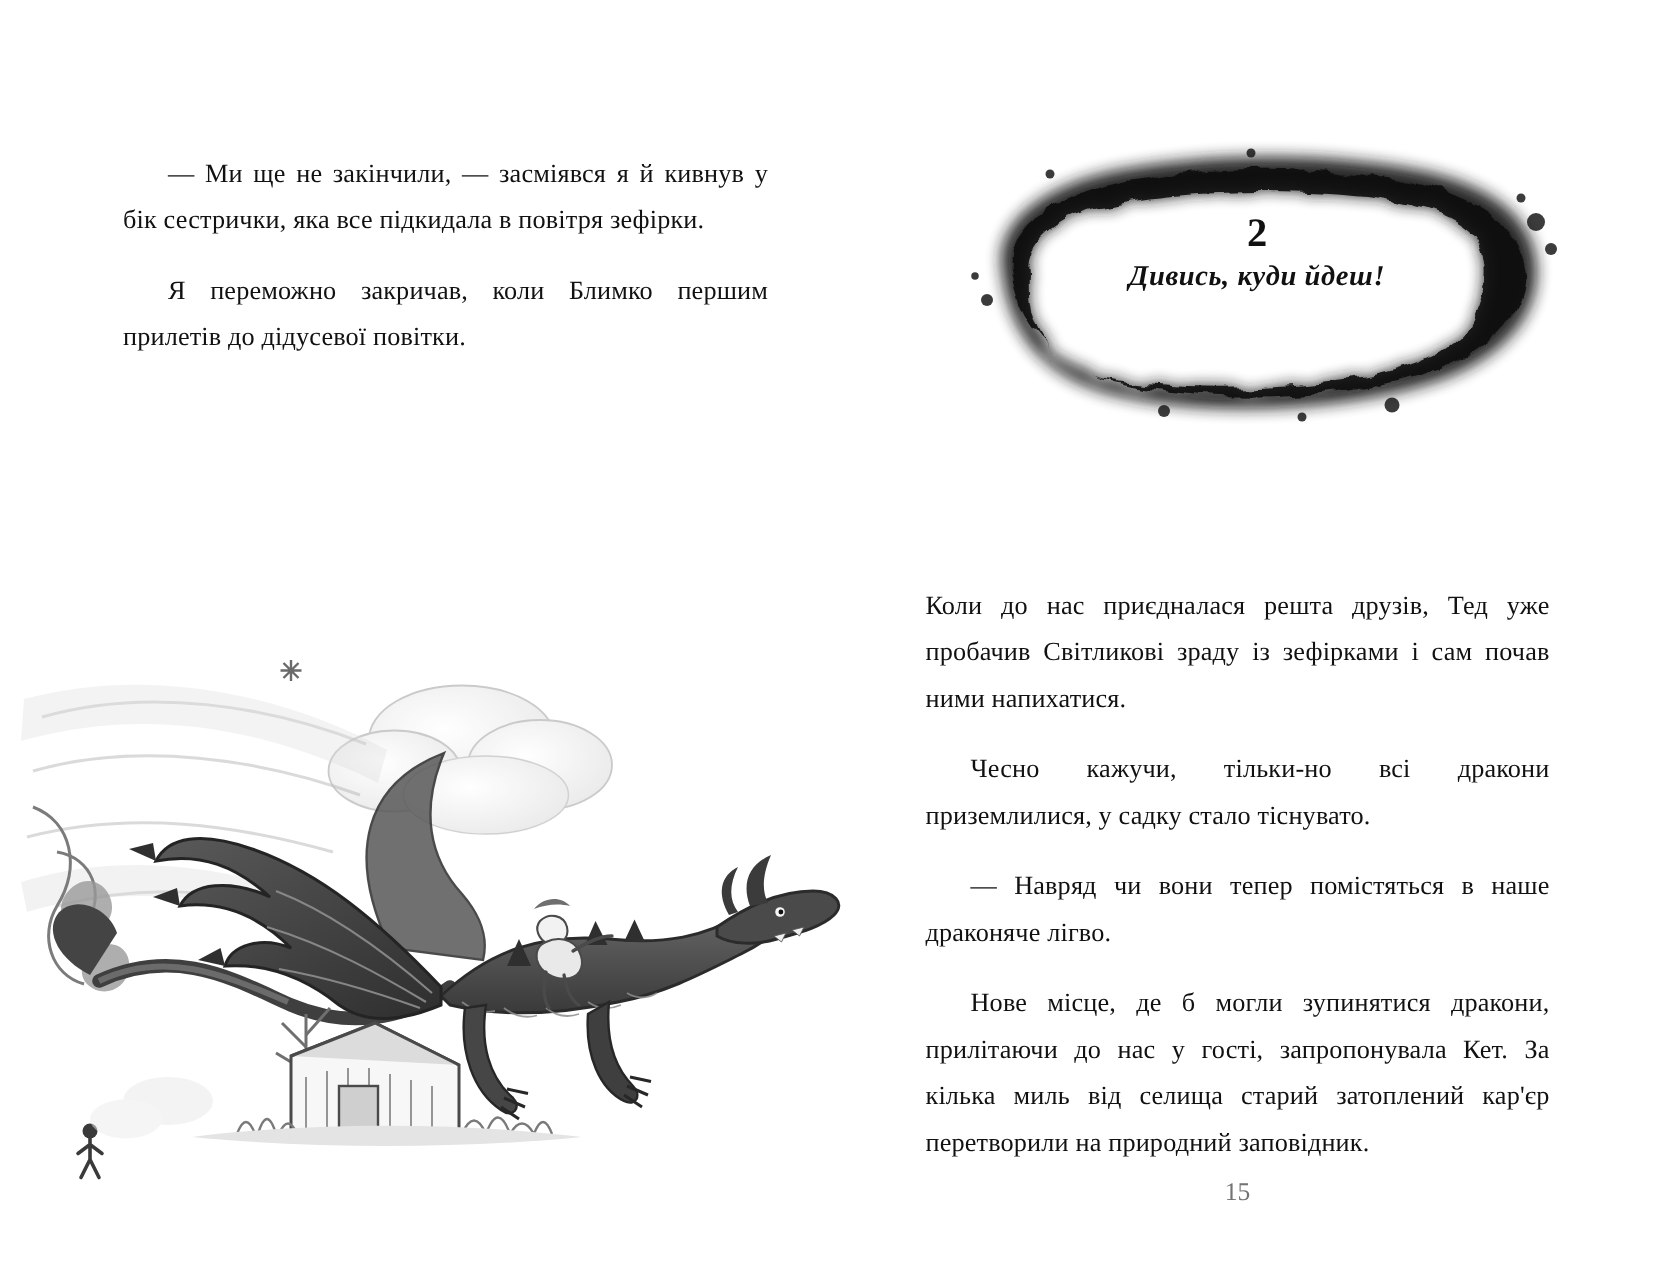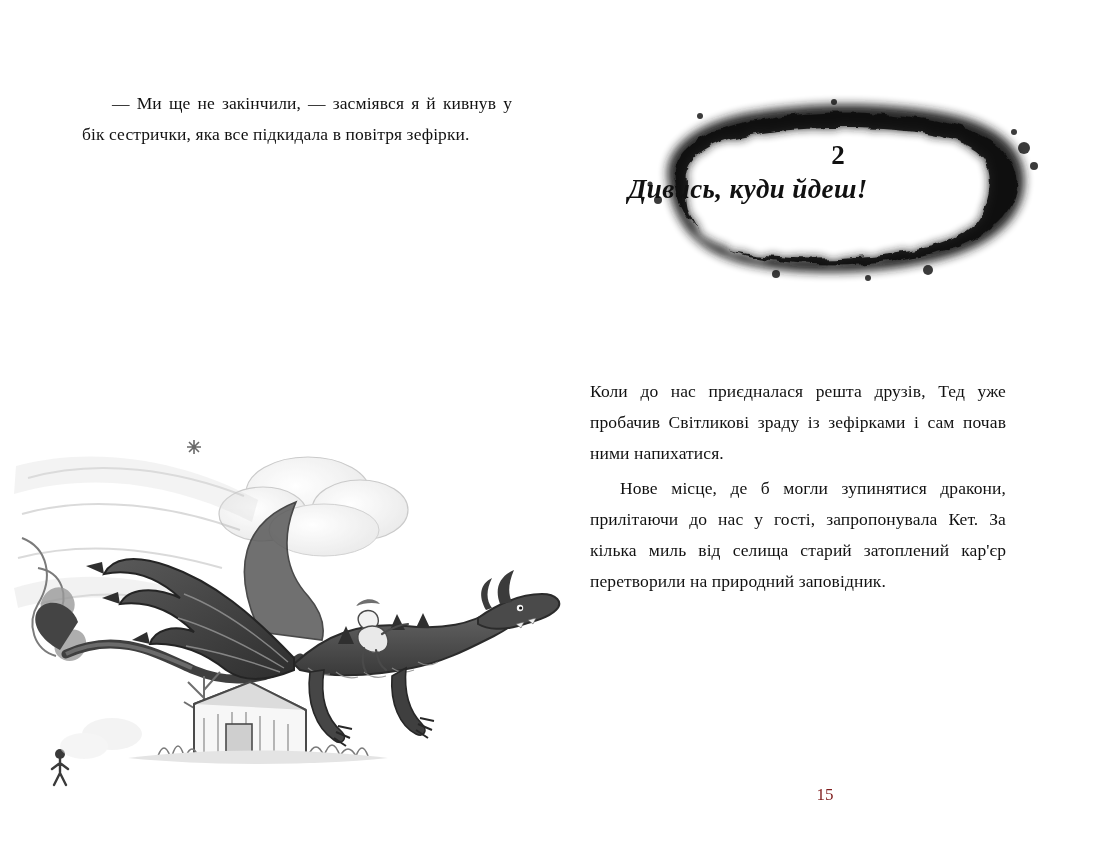--- a/index.html
+++ b/index.html
@@ -26,21 +26,21 @@
     position: absolute;
     left: 82px;
     top: 84px;
     width: 430px;
   }
   .para {
     font-size: 17.5px;
     line-height: 31px;
     text-indent: 30px;
     text-align: justify;
-    margin: 4px 0 1px 0;
+    margin: 16px 0 1px 0;
     letter-spacing: 0.1px;
   }
 
   
   .illus {
     position: absolute;
     left: 8px;
     top: 418px;
     width: 560px;
     height: 372px;
@@ -65,53 +65,55 @@
     font-size: 27px;
     font-weight: bold;
     color: #111;
     font-family: "Liberation Serif", serif;
   }
   .chapter-title {
     position: absolute;
     left: 0;
     top: 82px;
     width: 420px;
-    font-size: 27px;
+    text-align: center;
+    font-size: 19px;
     font-weight: bold;
     font-style: italic;
     color: #111;
     font-family: "Liberation Serif", serif;
     letter-spacing: 0.4px;
   }
 
   .right-col {
     position: absolute;
-    left: 590px;
+    left: 617px;
     top: 372px;
     width: 416px;
   }
   .right-col .para.first { text-indent: 0; }
 
   .folio {
     position: absolute;
     left: 617px;
     top: 785px;
     width: 416px;
     text-align: center;
     font-size: 17px;
-    color: #7f1d1d;
+    color: #737373;
   }
 </style>
 </head>
 <body>
 
 <div class="page">
 
   <div class="left-col">
     <p class="para">— Ми ще не закінчили, — засміявся я й кивнув у бік сестрички, яка все підкидала в повітря зефірки.</p>
+    <p class="para">Я переможно закричав, коли Блимко першим прилетів до дідусевої повітки.</p>
   </div>
 
   <div class="illus">
     <svg width="560" height="372" viewBox="0 0 560 372" xmlns="http://www.w3.org/2000/svg">
       <defs>
         <linearGradient id="smoke" x1="0" y1="0" x2="1" y2="1">
           <stop offset="0%" stop-color="#d9d9d9"></stop>
           <stop offset="100%" stop-color="#f4f4f4"></stop>
         </linearGradient>
         <linearGradient id="body" x1="0" y1="0" x2="0" y2="1">
@@ -309,18 +311,20 @@
         <circle cx="72" cy="24" r="3"></circle>
         <circle cx="206" cy="10" r="3"></circle>
       </g>
     </svg>
     <div class="chapter-num">2</div>
     <div class="chapter-title">Дивись, куди йдеш!</div>
   </div>
 
   <div class="right-col">
     <p class="para first">Коли до нас приєдналася решта друзів, Тед уже пробачив Світликові зраду із зефірками і сам почав ними напихатися.</p>
+    <p class="para">Чесно кажучи, тільки-но всі дракони приземлилися, у садку стало тіснувато.</p>
+    <p class="para">— Навряд чи вони тепер помістяться в наше драконяче лігво.</p>
     <p class="para">Нове місце, де б могли зупинятися дракони, прилітаючи до нас у гості, запропонувала Кет. За кілька миль від селища старий затоплений кар'єр перетворили на природний заповідник.</p>
   </div>
 
   <div class="folio">15</div>
 
 </div>
 
 </body></html>

